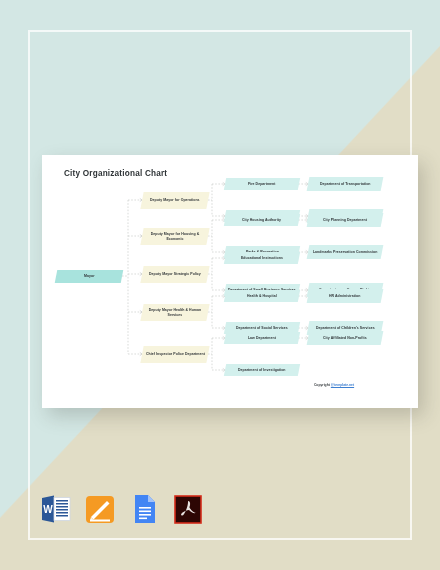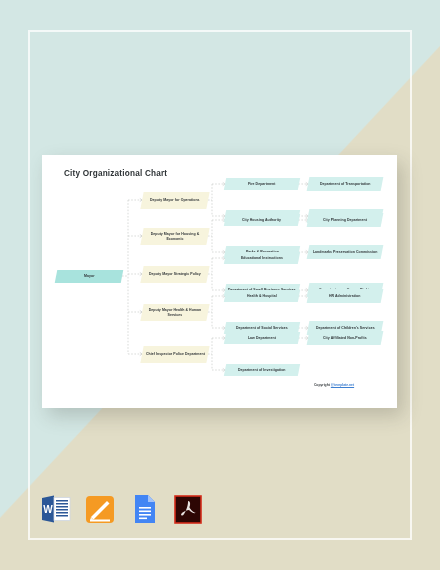--- a/index.html
+++ b/index.html
@@ -16,20 +16,21 @@
   #frame-outline{
     position:absolute;left:28px;top:30px;right:28px;bottom:30px;
     border:2px solid rgba(255,255,255,.75);
     box-sizing:border-box;
   }
   
   #card{
     position:absolute;left:42px;top:155px;width:355px;height:253px;
     background:#ffffff;
     box-shadow:6px 8px 18px rgba(60,60,50,.22);
+    padding-left:21px;
   }
   #chart-title{
     position:absolute;left:22px;top:14px;
     font-size:8.2px;font-weight:bold;color:#2f3437;letter-spacing:.2px;
     white-space:nowrap;
   }
   
   #connectors{position:absolute;left:0;top:0;width:355px;height:253px;}
   
   .node{

